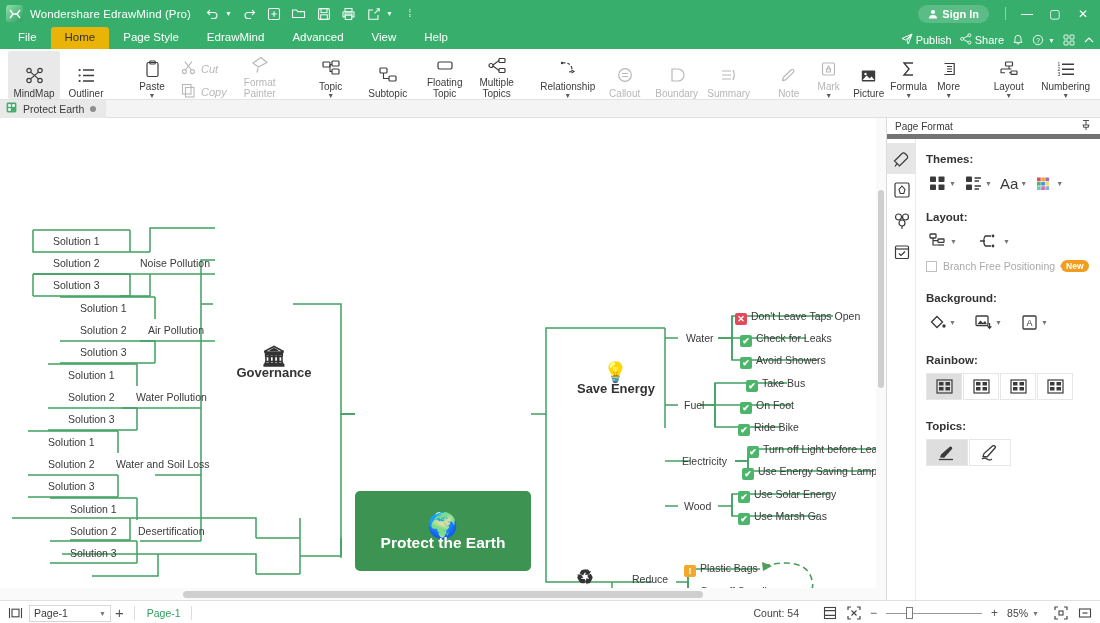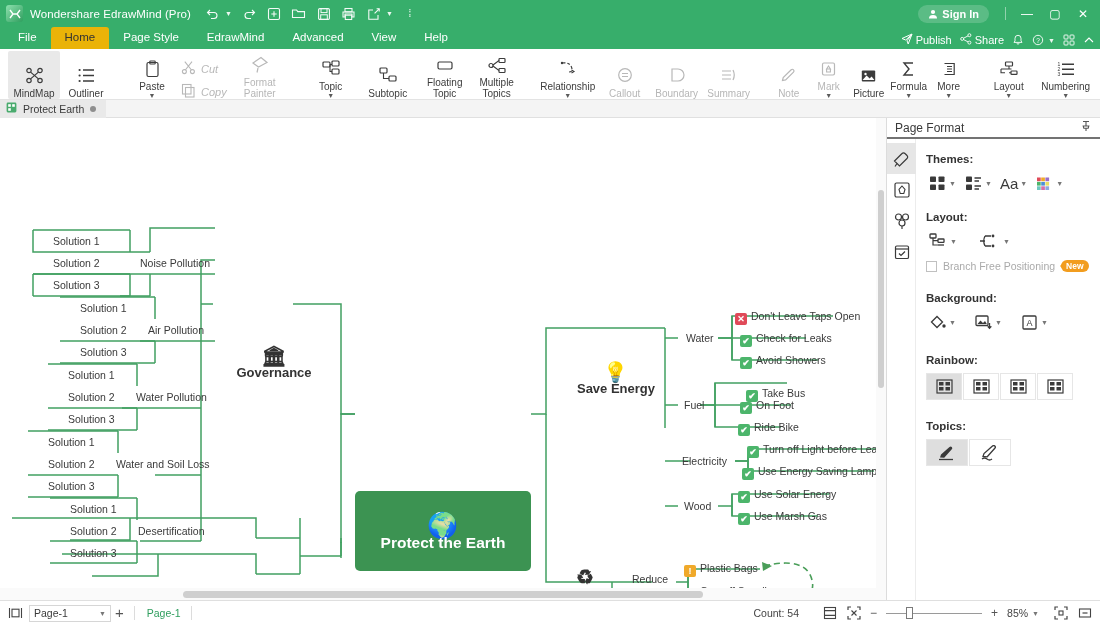--- a/index.html
+++ b/index.html
@@ -82,21 +82,21 @@
   .node.sub{ font-size:10.5px;color:#3a3a3a;}
   .chk{ display:inline-flex;align-items:center;justify-content:center;width:12px;height:12px;border-radius:2px;
         margin-right:4px;vertical-align:-2px;font-size:9px;color:#fff;font-weight:bold;}
   .chk.ok{ background:#4cb56b;}
   .chk.no{ background:#e04a59;}
   .chk.warn{ background:#f0a92a;}
   .emoji{font-size:20px;line-height:22px;}
   
   .rightpanel{ width:213px;background:#ffffff;display:flex;flex-direction:column;}
   .rp-head{ height:21px;display:flex;align-items:center;justify-content:space-between;
-            padding:0 8px;font-size:12px;color:#3a3a3a;border-bottom:2px solid #737373;}
+            padding:0 8px;font-size:10px;color:#3a3a3a;border-bottom:5px solid #737373;}
   .rp-body{ flex:1;display:flex;}
   .rp-rail{ width:29px;border-right:1px solid #ececec;padding-top:4px;}
   .rail-btn{ width:29px;height:31px;display:flex;align-items:center;justify-content:center;color:#444;cursor:pointer;}
   .rail-btn.sel{ background:#e6e6e6;}
   .rp-content{ flex:1;padding:8px 10px;}
   .sect-title{ font-size:11.5px;font-weight:bold;color:#333;margin:6px 0 7px;}
   .row-icons{ display:flex;align-items:center;gap:4px;margin-bottom:4px;}
   .ibtn{ display:flex;align-items:center;gap:2px;padding:2px;cursor:pointer;color:#3a3a3a;}
   .ibtn .ar{font-size:7px;color:#777;}
   .chk-row{ display:flex;align-items:center;gap:6px;margin:8px 0 2px;font-size:10.5px;color:#aaa;}
@@ -671,21 +671,21 @@
       <span class="chk no">✕</span><span>Don't Leave Taps Open</span>
     </div>
     <div class="node sub" style="left:740px; top:214px;">
       <span class="chk ok">✔</span><span>Check for Leaks</span>
     </div>
     <div class="node sub" style="left:740px; top:236px;">
       <span class="chk ok">✔</span><span>Avoid Showers</span>
     </div>
 
     <div class="node sub" style="left:684px; top:281px;">Fuel</div>
-    <div class="node sub" style="left:738px; top:269px;padding-left:8px;">
+    <div class="node sub" style="left:738px; top:259px;padding-left:8px;">
       <span class="chk ok">✔</span><span>Take Bus</span>
     </div>
     <div class="node sub" style="left:740px; top:281px;">
       <span class="chk ok">✔</span><span>On Foot</span>
     </div>
     <div class="node sub" style="left:738px; top:303px;">
       <span class="chk ok">✔</span><span>Ride Bike</span>
     </div>
 
     <div class="node sub" style="left:682px; top:337px;">Electricity</div>

